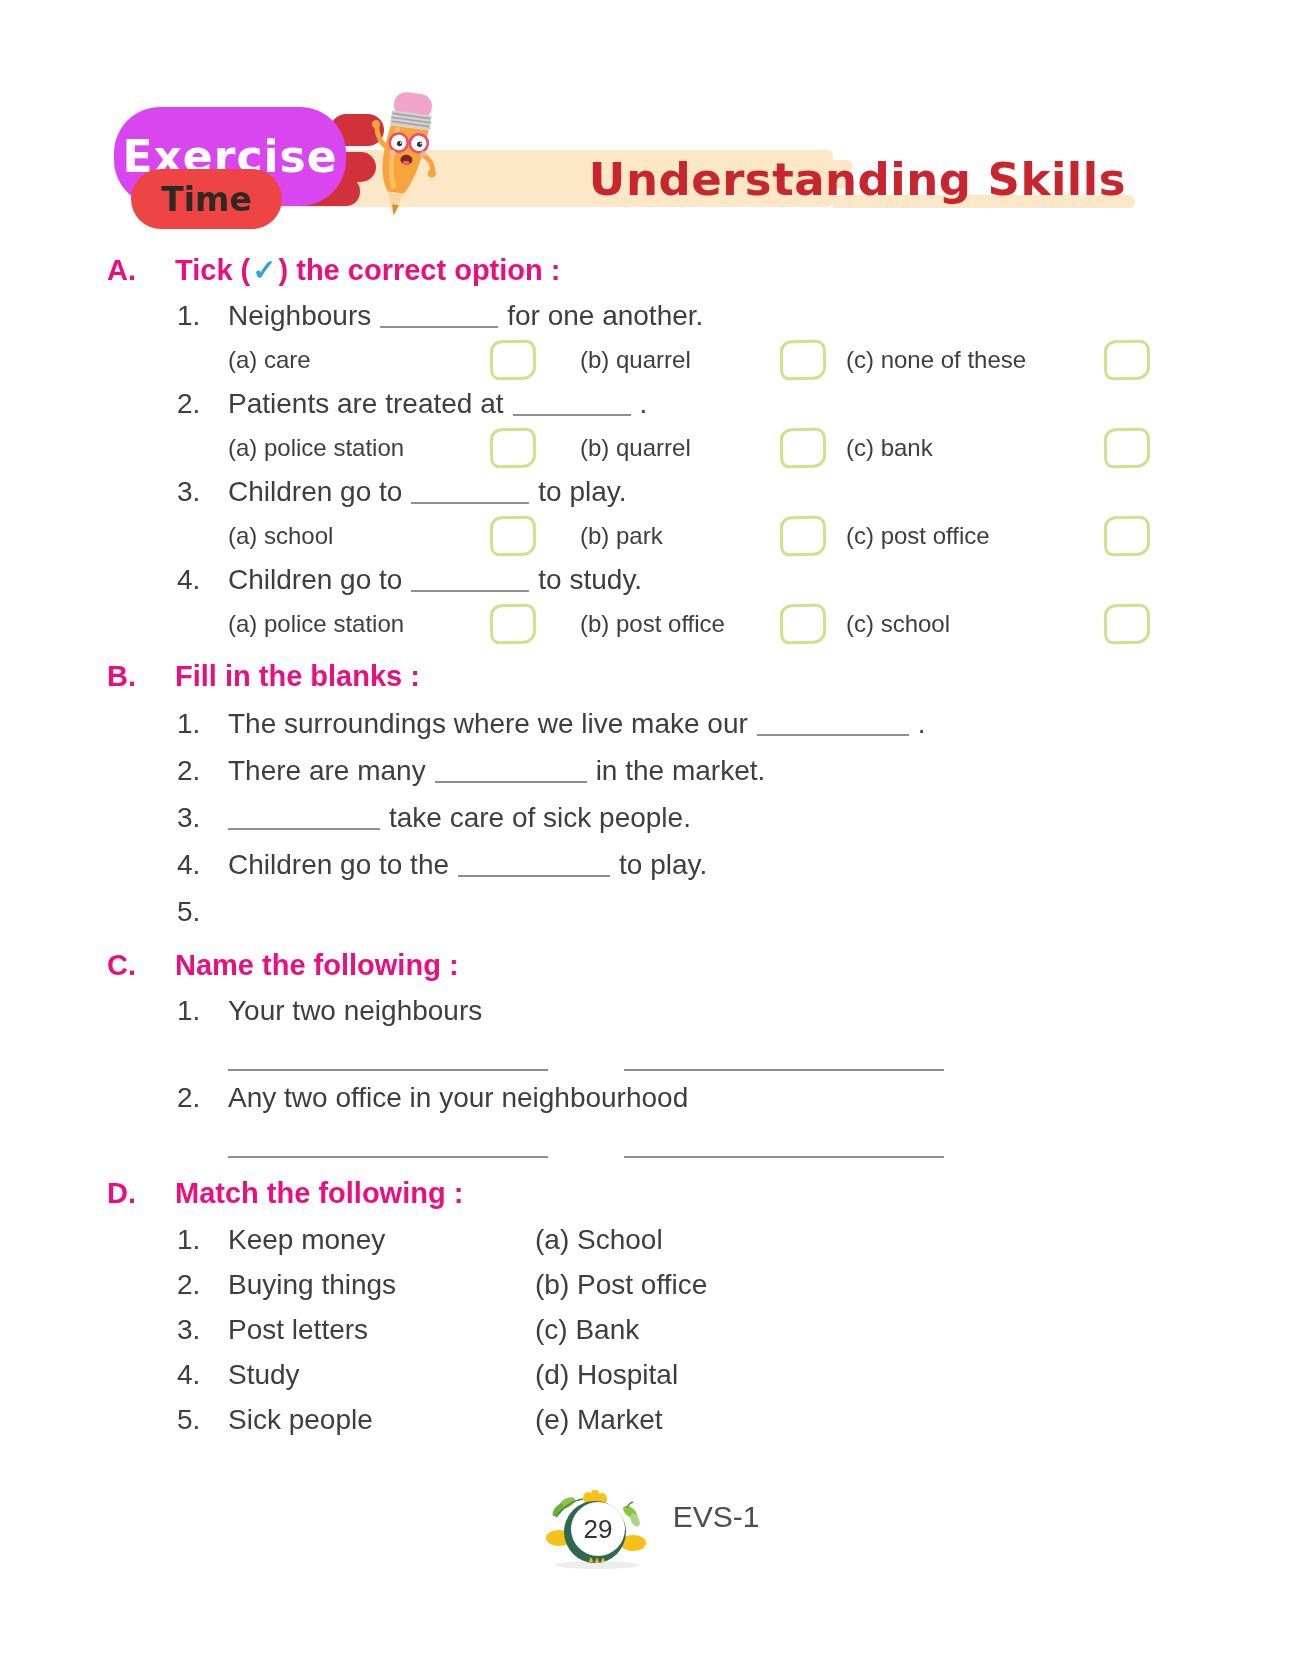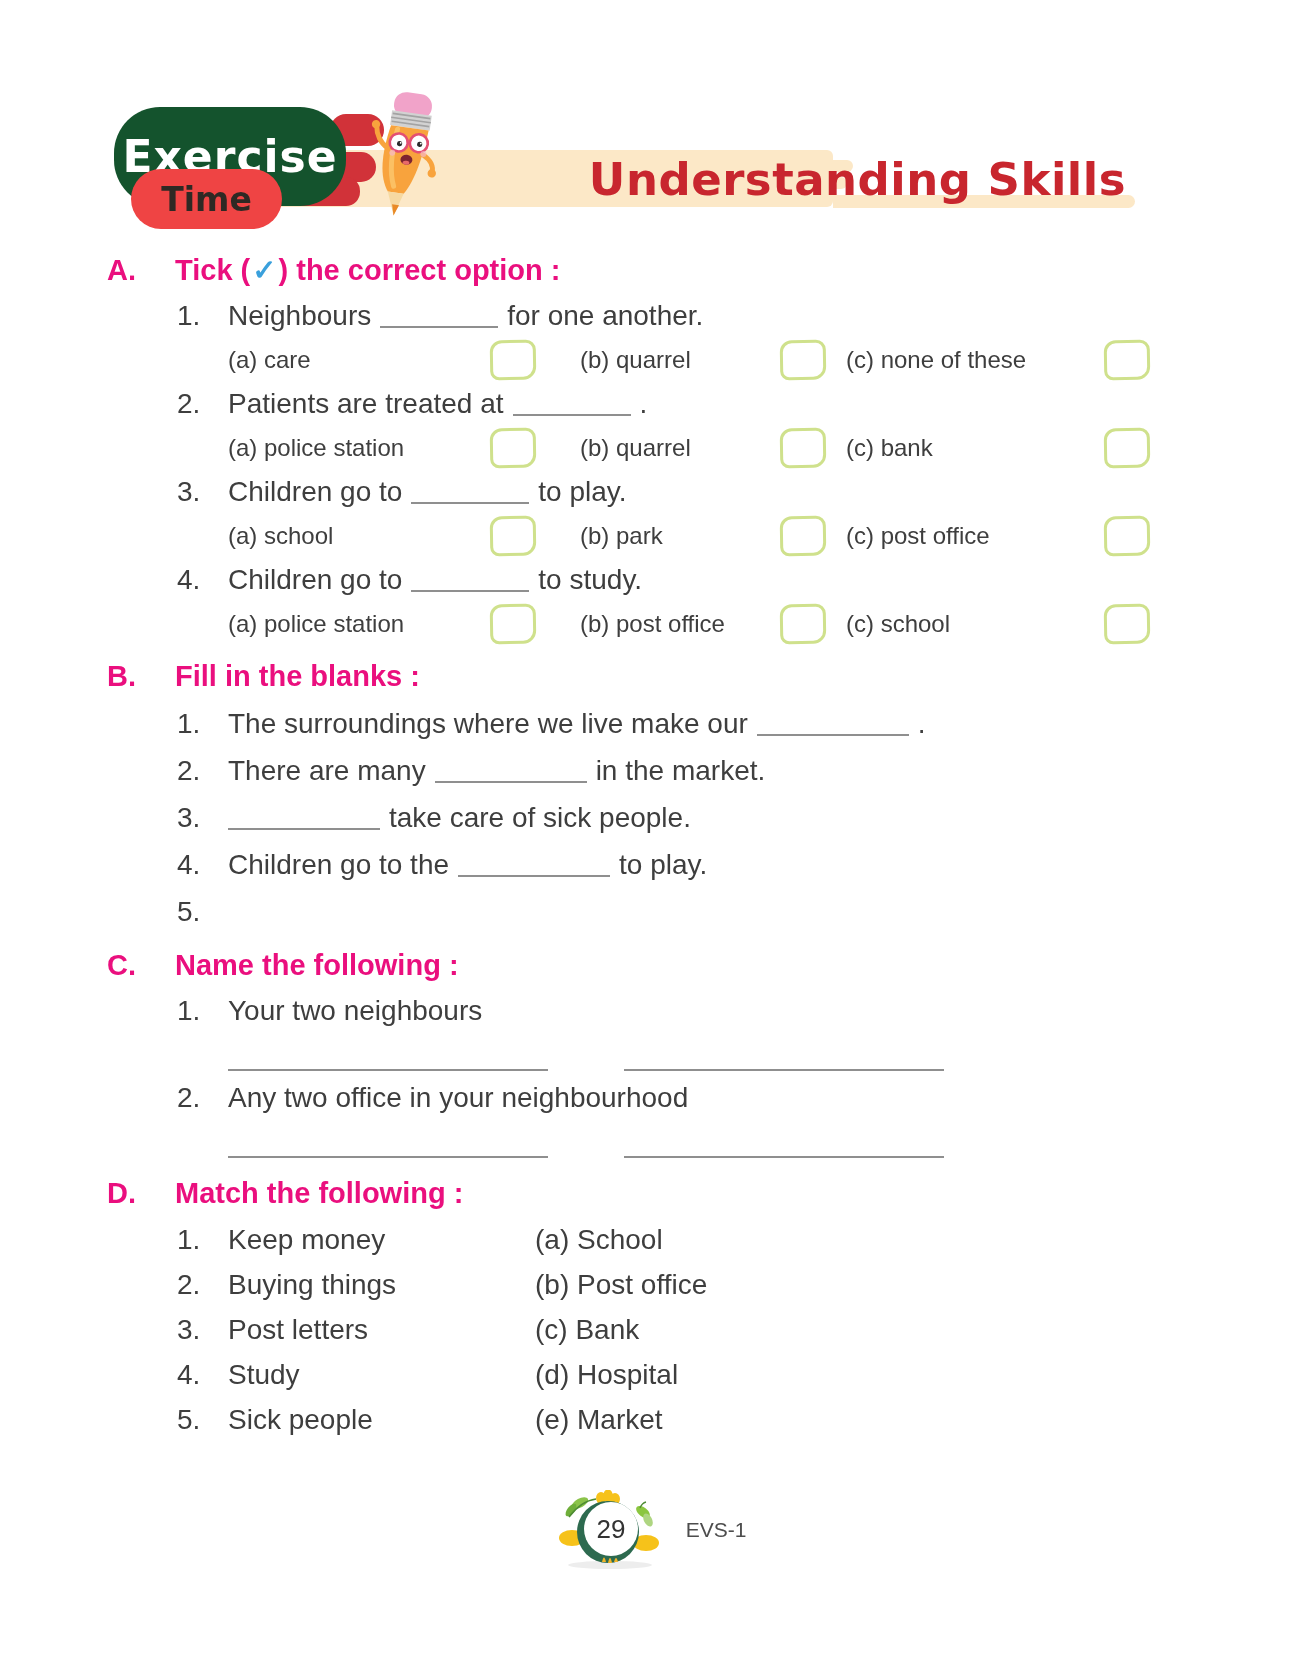--- a/index.html
+++ b/index.html
@@ -19,21 +19,21 @@
   .band-stub.s1 { left:833px; top:160px; width:20px; height:12px; }
   .band-stub.s2 { left:833px; top:177px; width:14px; height:12px; }
   .band-strip { position:absolute; left:833px; top:195px; width:302px; height:13px;
           background:#fce8c7; border-radius:0 7px 7px 0; z-index:1; }
   .red-stub { position:absolute; background:#d13239; z-index:2; }
   .red-stub.r1 { left:330px; top:114px; width:54px; height:32px; border-radius:16px; }
   .red-stub.r2 { left:330px; top:152px; width:46px; height:30px; border-radius:15px; }
   .red-bar { position:absolute; left:250px; top:177px; width:110px; height:29px;
           background:#d13239; border-radius:14px; z-index:3; }
   .red-blob { position:absolute; left:114px; top:107px; width:232px; height:99px;
-          background:#14532d; border-radius:46px; z-index:4;
+          background:#d946ef; border-radius:46px; z-index:4;
           display:flex; align-items:center; justify-content:center; }
   .red-blob span { color:#ffffff; font-family:"DejaVu Sans", sans-serif;
           font-weight:bold; font-size:44px; letter-spacing:1px; }
   .yellow-blob { position:absolute; left:131px; top:169px; width:151px; height:60px;
           background:#ef4444; border-radius:30px; z-index:5;
           display:flex; align-items:center; justify-content:center; }
   .yellow-blob span { color:#2e2924; font-family:"DejaVu Sans", sans-serif;
           font-weight:bold; font-size:33px; }
   .pencil { position:absolute; left:358px; top:88px; width:88px; height:138px; z-index:6; }
   .skill { position:absolute; right:170px; top:153px; z-index:2;
@@ -60,22 +60,22 @@
   .opt-label.c3 { padding-left:16px; }
   .opt-box { width:46px; height:40px; border:3px solid #cfe18c; background:#ffffff;
           border-radius:12px 10px 13px 9px; transform:rotate(-1deg); }
   .b-row { min-height:47px; display:flex; align-items:center; padding-left:177px; font-size:28px; }
   .gray-text { color:#404040; }
   .c-blanks { height:44px; display:flex; align-items:flex-end; gap:76px;
           padding-left:228px; padding-bottom:8px; }
   .d-row { height:45px; display:grid; grid-template-columns:51px 307px auto;
           align-items:center; margin-left:177px; font-size:28px; }
   
-  .footer { margin-top:48px; display:flex; align-items:center; justify-content:center; gap:6px; }
-  .evs { font-size:21px; color:#4d4d4d; }
+  .footer { margin-top:48px; display:flex; justify-content:center; gap:6px; }
+  .evs { font-size:30px; color:#4d4d4d; margin-top:10px; }
 </style>
 </head>
 <body>
 
 <div class="header">
   <div class="band"></div>
   <div class="band-stub s1"></div>
   <div class="band-stub s2"></div>
   <div class="band-strip"></div>
   <div class="red-stub r1"></div>

